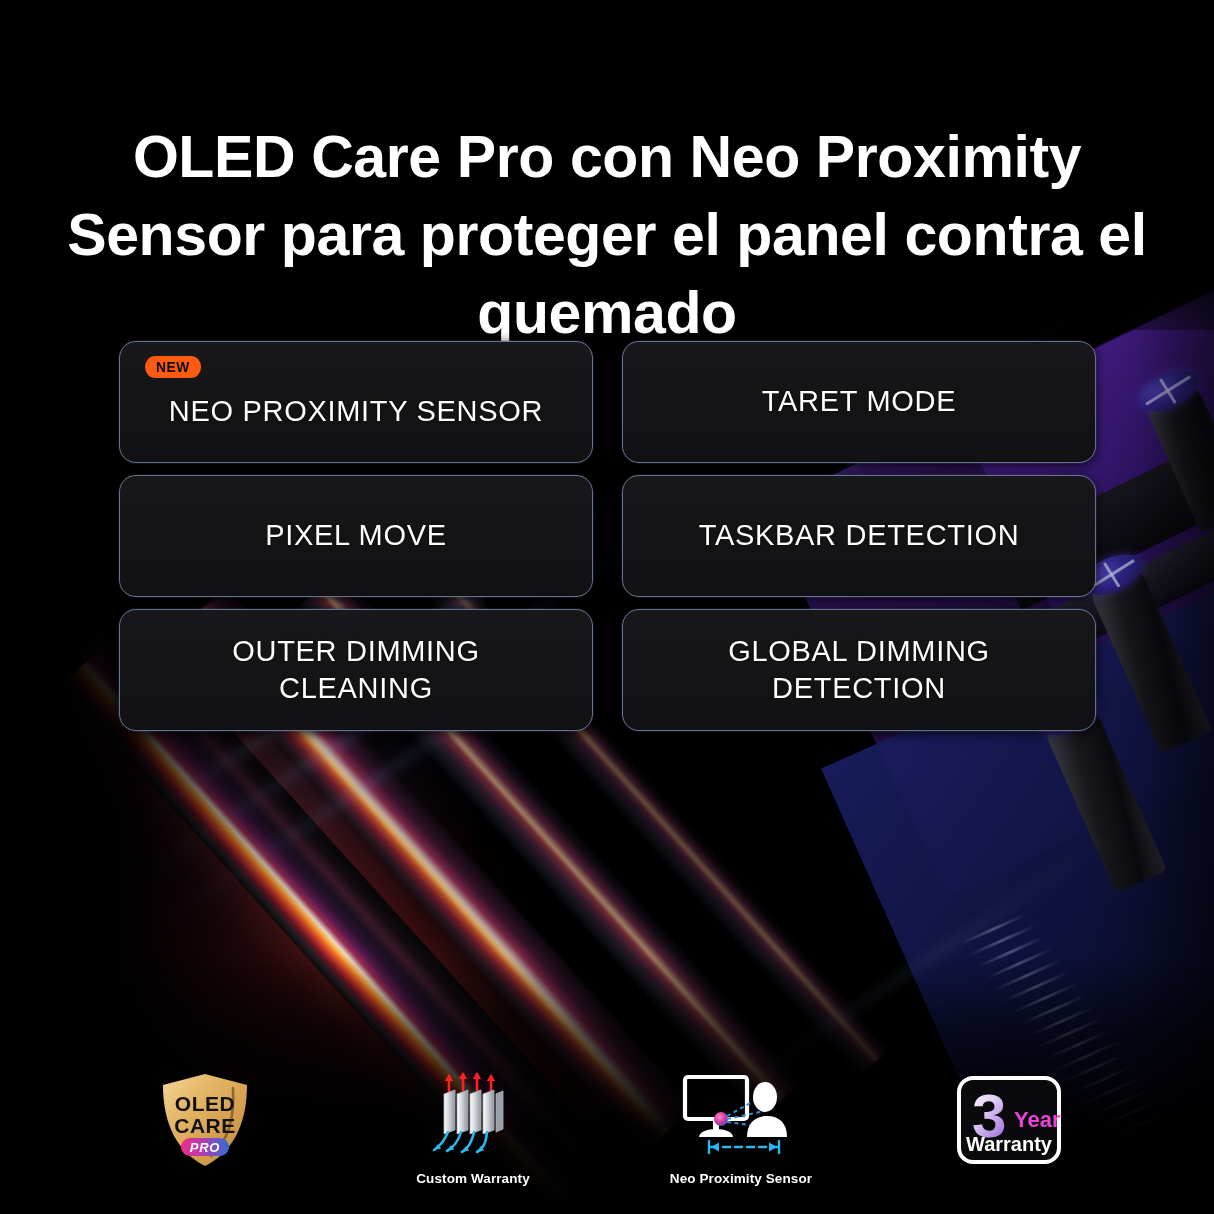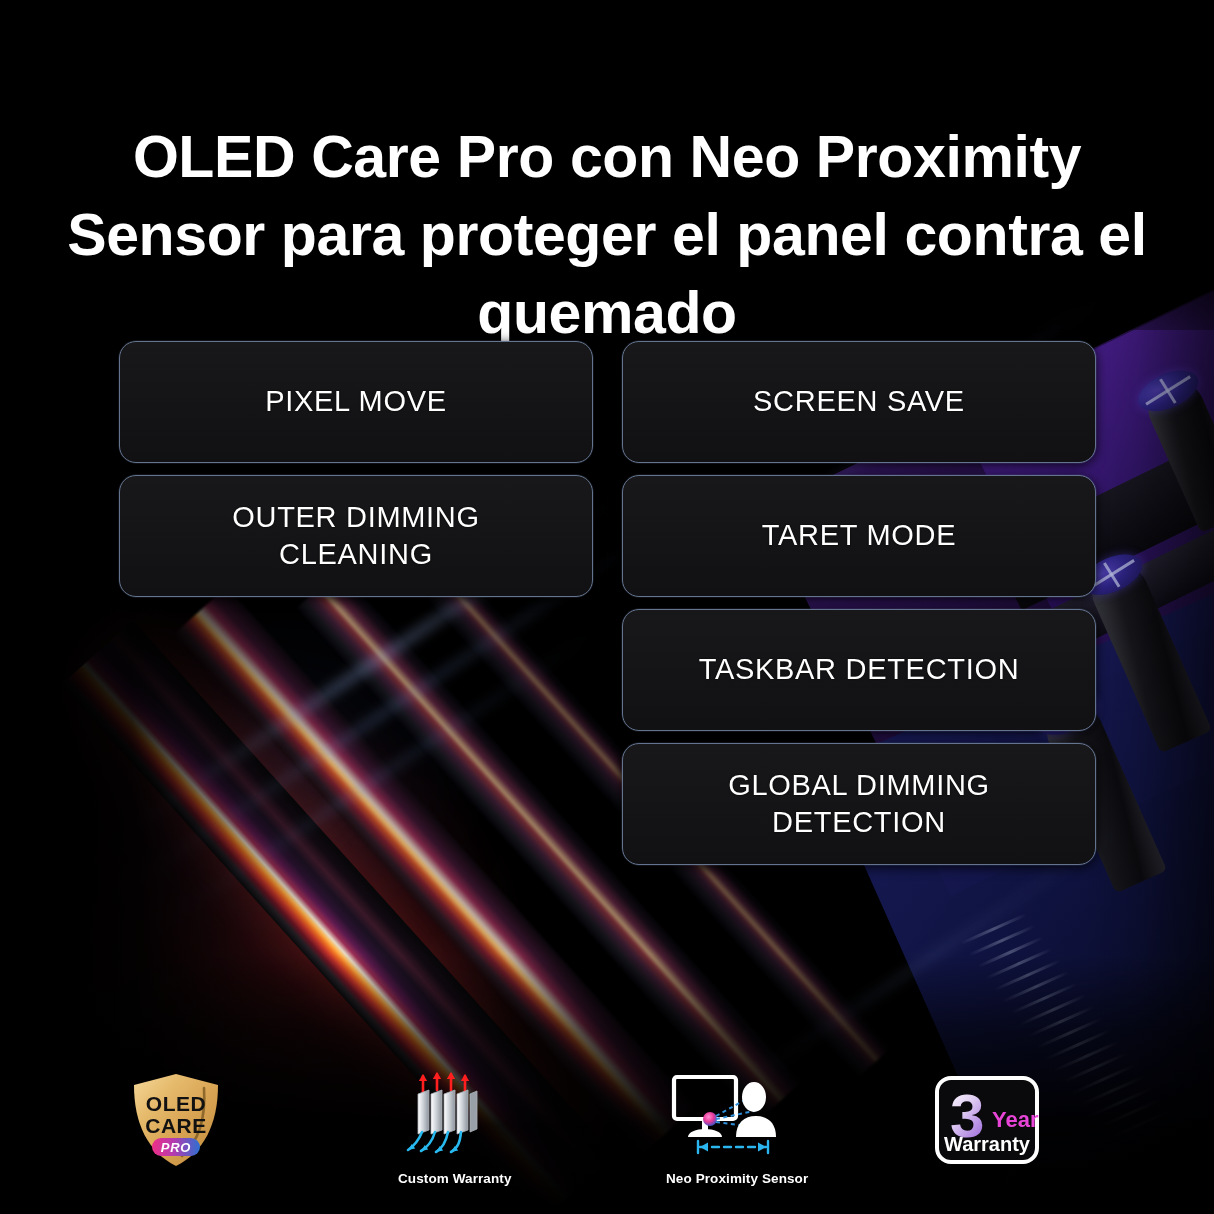--- a/index.html
+++ b/index.html
@@ -157,21 +157,21 @@
     line-height:1;
     transform:scaleX(.92);
     transform-origin:left center;
   }
 
   
   .badges{
     position:absolute;left:0;bottom:28px;width:1214px;height:130px;
     display:flex;justify-content:center;align-items:flex-end;gap:118px;
   }
-  .badge-item{display:flex;flex-direction:column;align-items:flex-start;width:150px;}
+  .badge-item{display:flex;flex-direction:column;align-items:center;width:150px;}
   .badge-caption{
     color:#fff;font-size:13.5px;font-weight:700;letter-spacing:.1px;margin-top:7px;
     text-shadow:0 1px 3px #000;white-space:nowrap;
   }
   .badge-gfx{height:96px;display:flex;align-items:center;justify-content:center;}
 
   
   .badge-item.nocap{padding-bottom:18px;}
 </style>
 </head>
@@ -237,38 +237,39 @@
     <div class="vig-bottom"></div>
   </div>
 
   <div class="content">
 
     <h1 class="headline">OLED Care Pro con Neo Proximity Sensor para proteger el panel contra el quemado</h1>
 
     <div class="grid">
       <div class="col">
 
+        <div class="card has-badge">
+          <span class="badge-new">NEW</span>
+          <span class="card-label">NEO PROXIMITY SENSOR</span>
+        </div>
 
 
         <div class="card">
           <span class="card-label">PIXEL MOVE</span>
         </div>
 
 
         <div class="card">
           <span class="card-label">OUTER DIMMING
 CLEANING</span>
         </div>
       </div>
 
       <div class="col">
 
-        <div class="card">
-          <span class="card-label">SCREEN SAVE</span>
-        </div>
 
         <div class="card">
           <span class="card-label">TARET MODE</span>
         </div>
 
         <div class="card">
           <span class="card-label">TASKBAR DETECTION</span>
         </div>
 
         <div class="card">

